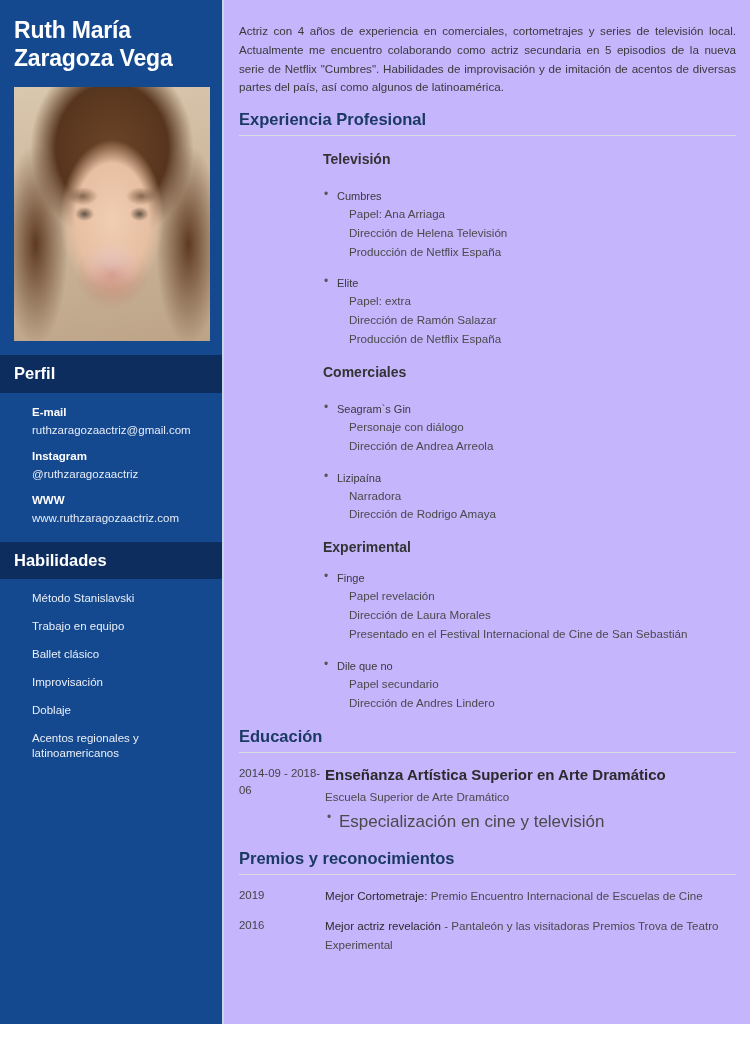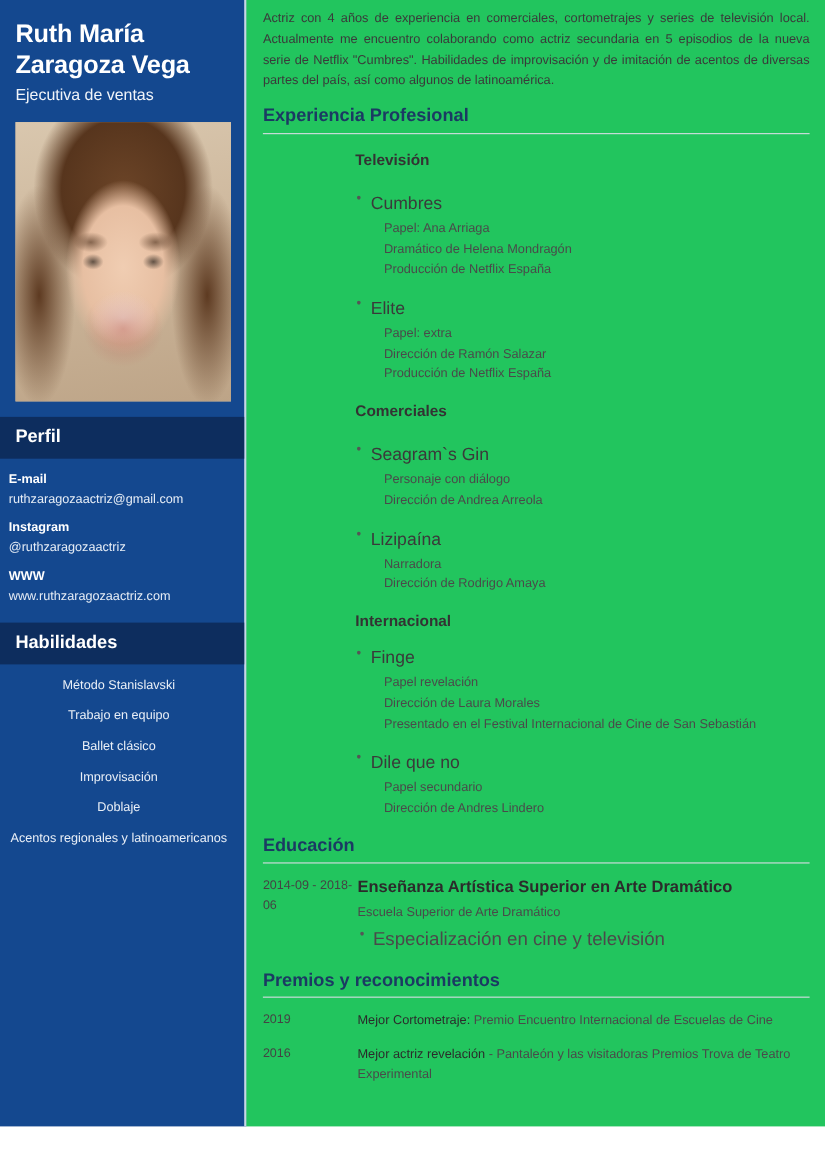--- a/index.html
+++ b/index.html
@@ -64,38 +64,38 @@
   }
   .sec-band{
     background:#0d2d5e;
     padding:9px 14px 9px 14px;
     margin-top:14px;
   }
   .sec-band.tight{margin-top:16px;}
   .sec-band h2{
     margin:0;font-size:16.5px;font-weight:bold;color:#ffffff;line-height:1.2;
   }
-  .sb-body{padding:12px 14px 0 8px;}
+  .sb-body{padding:12px 14px 0 32px;}
   .contact-item{margin-bottom:11px;}
   .contact-label{
     font-size:11.5px;font-weight:bold;color:#ffffff;margin:0 0 3px 0;line-height:1.3;
   }
   .contact-value{
     font-size:11.5px;color:#e6edf6;margin:0;line-height:1.3;word-break:break-word;
   }
-  .skill-list{list-style:none;margin:0;padding:0;text-align:center;}
+  .skill-list{list-style:none;margin:0;padding:0;}
   .skill-list li{
     font-size:11.5px;color:#e9eff7;line-height:1.3;margin-bottom:13px;
   }
 
   
   .main{
     flex:1;box-sizing:border-box;
-    padding:8px 14px 0 15px;
-    background:#22c55e;
+    padding:22px 14px 0 15px;
+    background:#c4b5fd;
   }
   .intro{
     margin:0 0 12px 0;
     font-size:11.6px;line-height:1.62;color:#3a3a3a;
     text-align:justify;
   }
   .sec-h{
     font-size:16.5px;font-weight:bold;color:#1b3a63;
     margin:0;padding:0 0 5px 0;
     border-bottom:1px solid #d8dde4;
@@ -107,21 +107,21 @@
     font-size:14px;font-weight:bold;color:#333333;
     margin:14px 0 0 0;line-height:1.3;
   }
   .entry{margin:14px 0 0 0;}
   .entry.first{margin-top:20px;}
   ul.bullets{list-style:none;margin:0;padding:0;}
   ul.bullets>li{position:relative;padding-left:14px;}
   ul.bullets>li:before{
     content:"•";position:absolute;left:1px;top:-1px;color:#555;font-size:12px;
   }
-  .e-title{font-size:16px;color:#3a3a3a;line-height:1.55;}
+  .e-title{font-size:11px;color:#3a3a3a;line-height:1.55;}
   .e-detail{font-size:11.6px;color:#4a4a4a;line-height:1.62;margin-left:12px;}
 
   
   .row{display:flex;margin-top:12px;}
   .row-date{
     width:86px;min-width:86px;
     font-size:11.4px;color:#444;line-height:1.5;
   }
   .row-body{flex:1;}
   .edu-title{
@@ -137,21 +137,20 @@
 </style>
 </head>
 <body>
 
 <div class="page">
 
   <aside class="sidebar">
 
     <div class="sb-name">
       <h1>Ruth María Zaragoza Vega</h1>
-      <div class="sb-role">Ejecutiva de ventas</div>
     </div>
 
     <div class="photo-wrap">
       <div class="photo"></div>
     </div>
 
     <div class="sec-band">
       <h2>Perfil</h2>
     </div>
     <div class="sb-body">
@@ -192,21 +191,21 @@
     <h2 class="sec-h">Experiencia Profesional</h2>
 
     <div class="subsection">
       <h3 class="sub-h">Televisión</h3>
 
       <div class="entry first">
         <ul class="bullets">
           <li>
             <div class="e-title">Cumbres</div>
             <div class="e-detail">Papel: Ana Arriaga</div>
-            <div class="e-detail">Dramático de Helena Mondragón</div>
+            <div class="e-detail">Dirección de Helena Televisión</div>
             <div class="e-detail">Producción de Netflix España</div>
           </li>
         </ul>
       </div>
 
       <div class="entry">
         <ul class="bullets">
           <li>
             <div class="e-title">Elite</div>
             <div class="e-detail">Papel: extra</div>
@@ -235,21 +234,21 @@
           <li>
             <div class="e-title">Lizipaína</div>
             <div class="e-detail">Narradora</div>
             <div class="e-detail">Dirección de Rodrigo Amaya</div>
           </li>
         </ul>
       </div>
     </div>
 
     <div class="subsection">
-      <h3 class="sub-h">Internacional</h3>
+      <h3 class="sub-h">Experimental</h3>
 
       <div class="entry">
         <ul class="bullets">
           <li>
             <div class="e-title">Finge</div>
             <div class="e-detail">Papel revelación</div>
             <div class="e-detail">Dirección de Laura Morales</div>
             <div class="e-detail">Presentado en el Festival Internacional de Cine de San Sebastián</div>
           </li>
         </ul>

